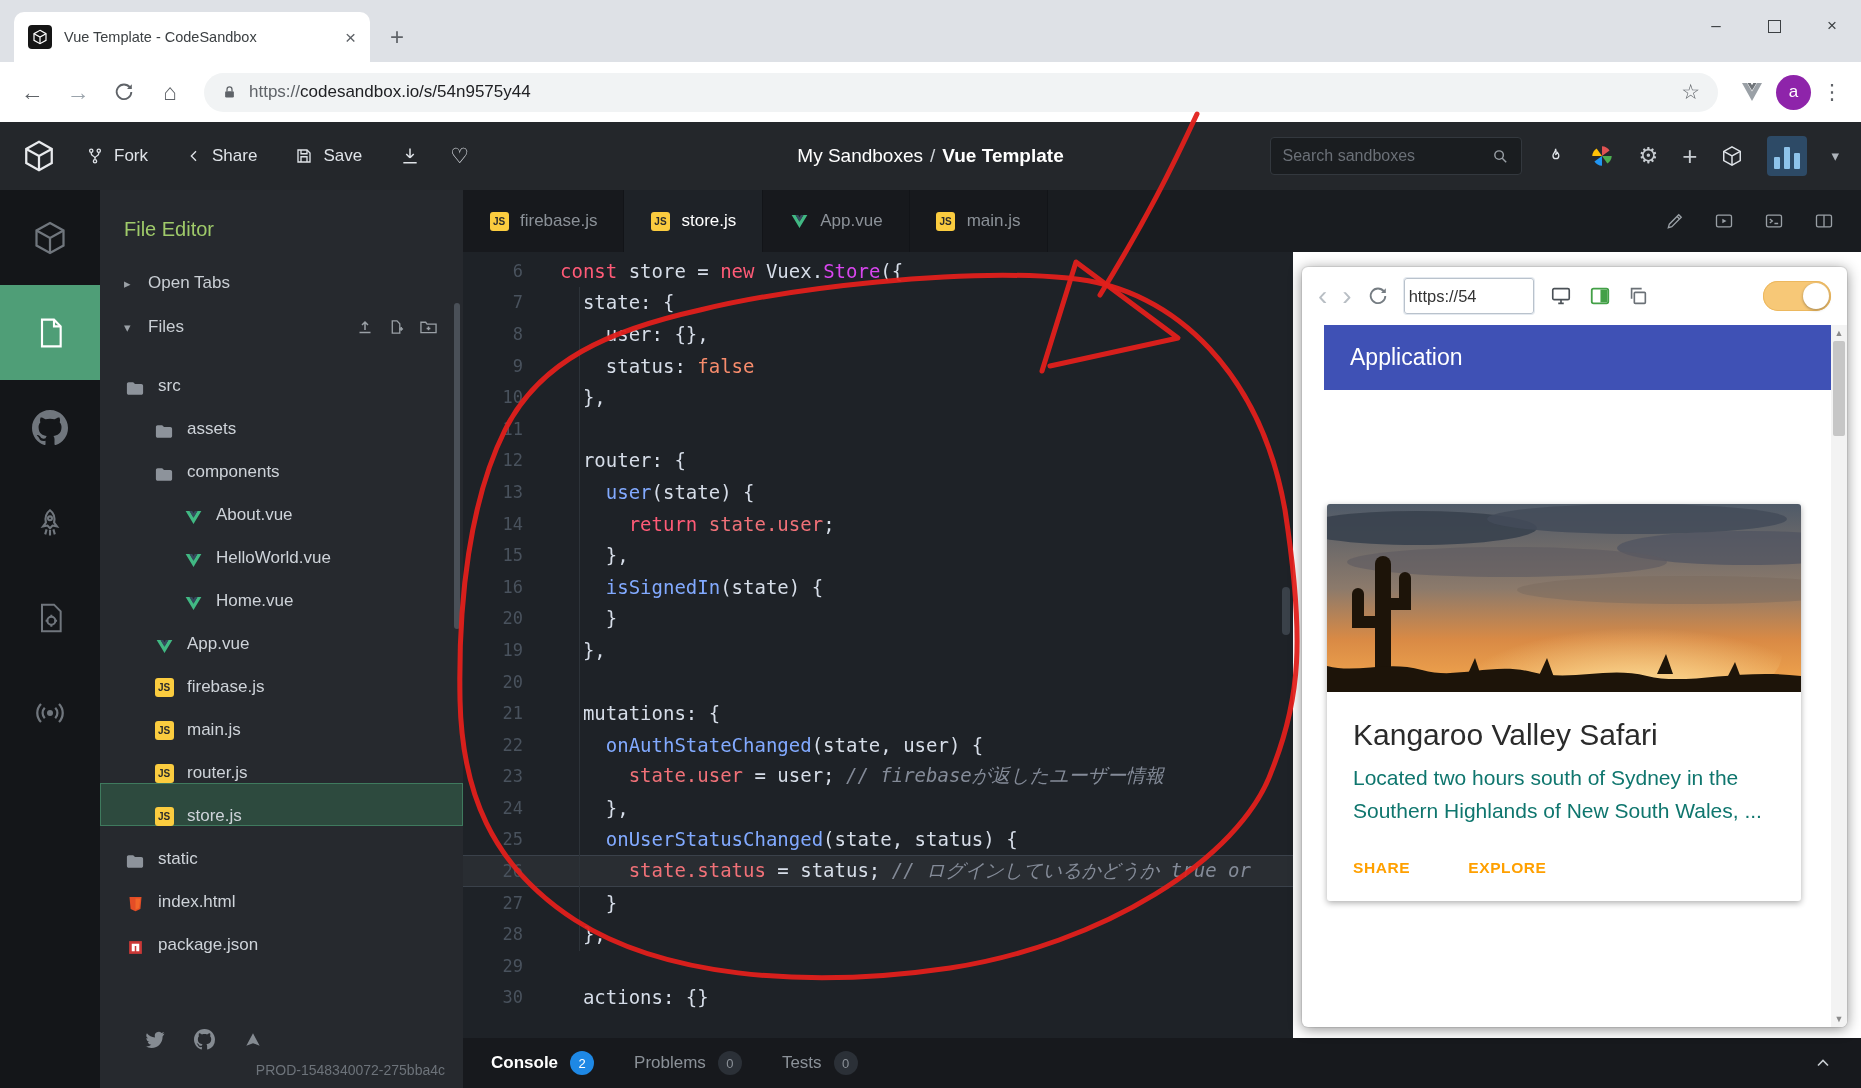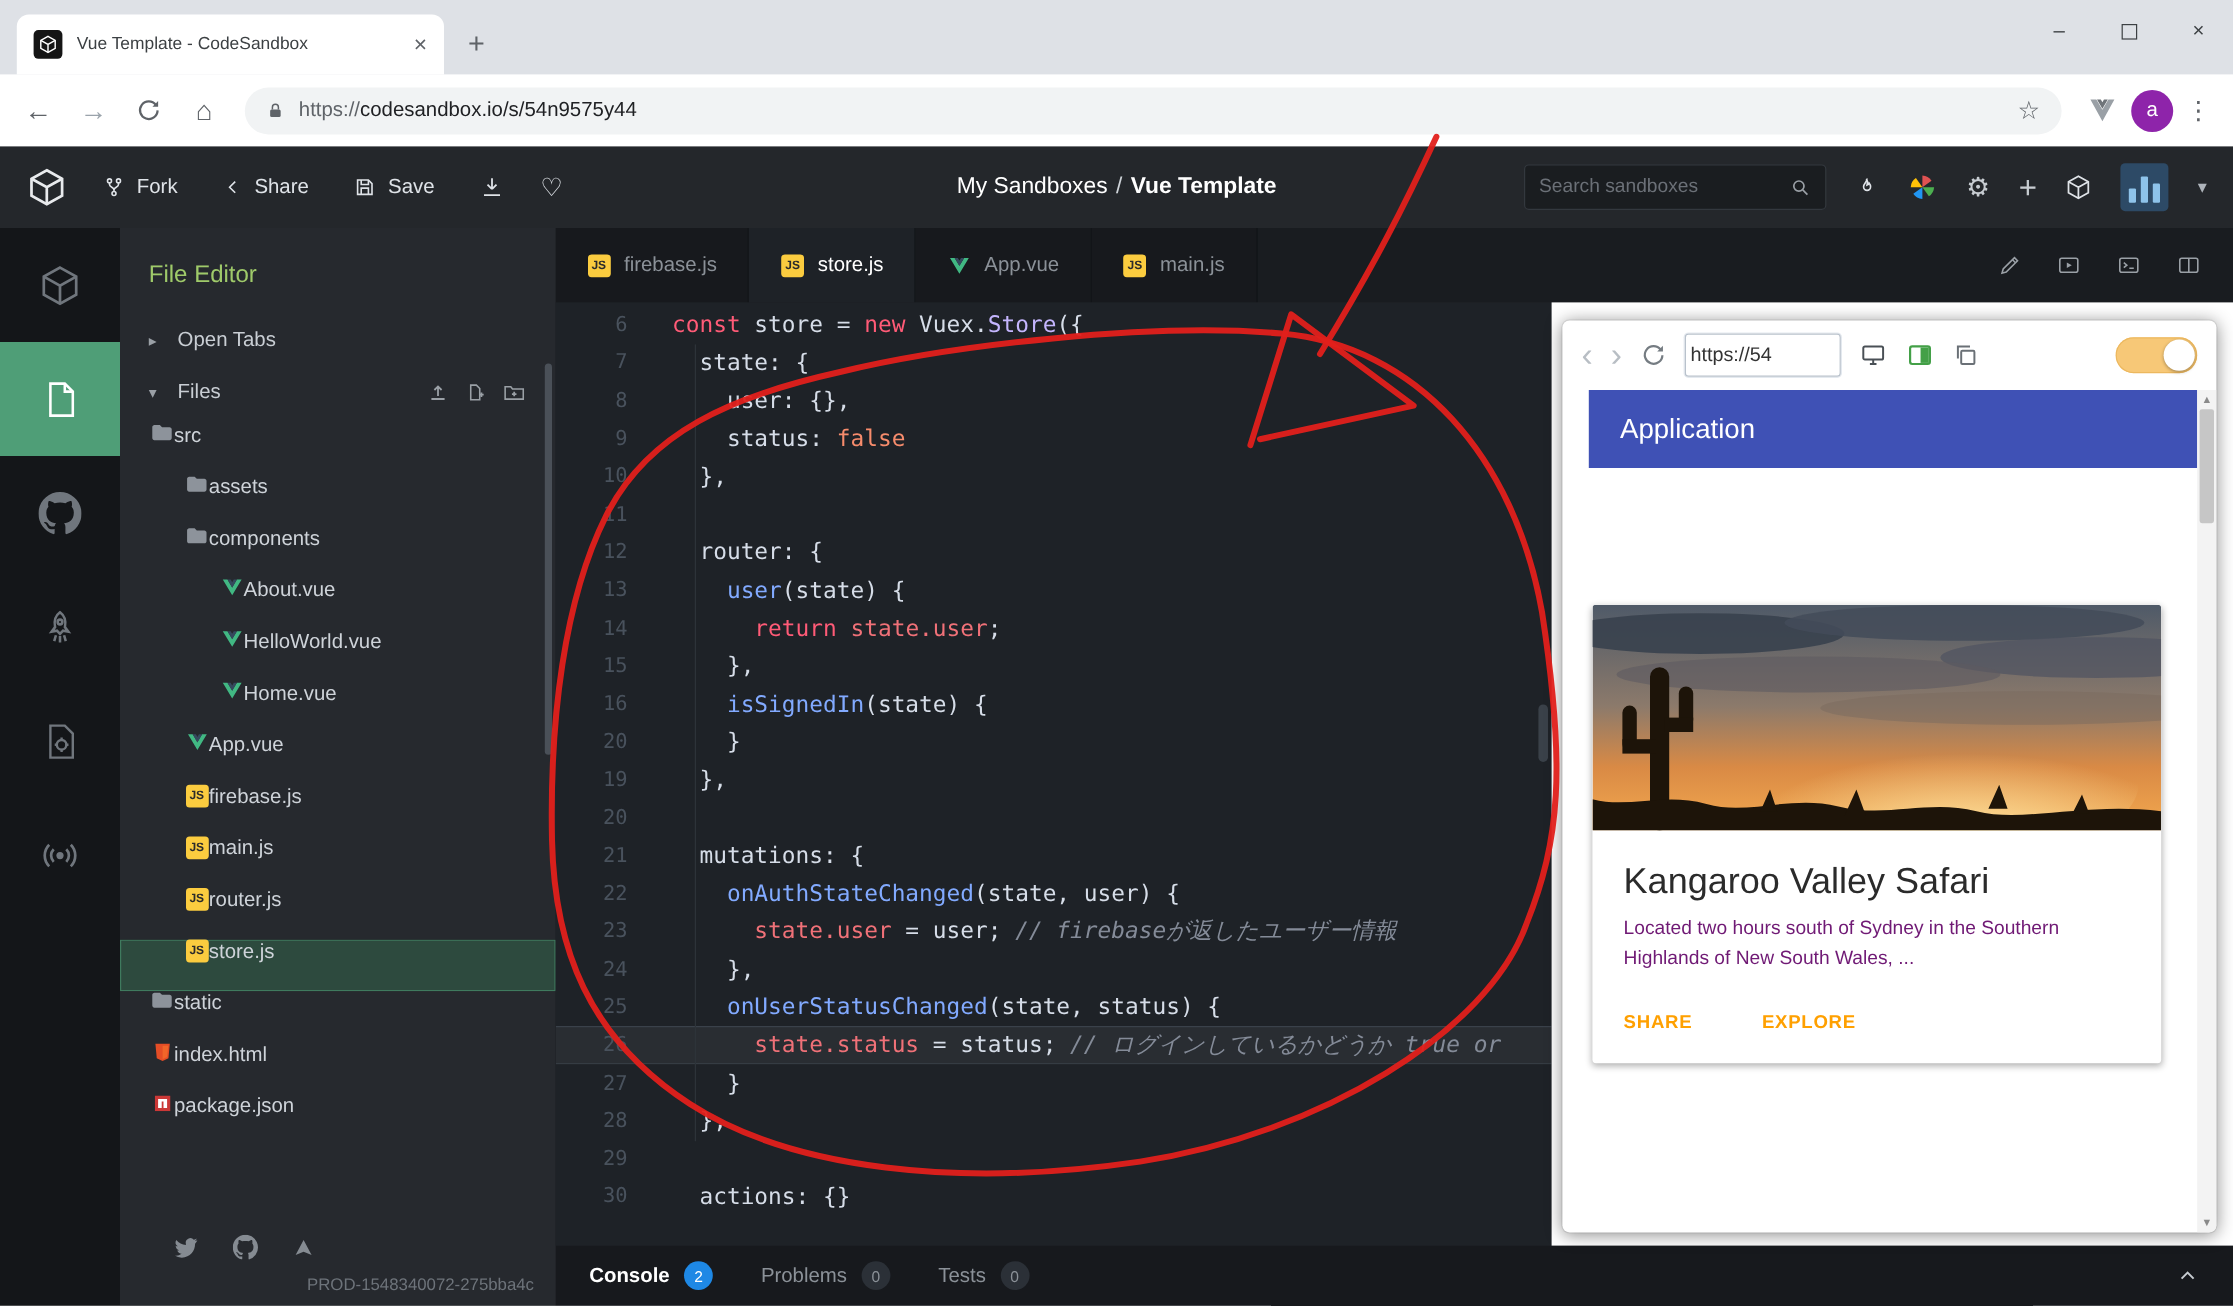--- a/index.html
+++ b/index.html
@@ -51,21 +51,21 @@
   .rail{width:100px;background:#141619;display:flex;flex-direction:column;align-items:center;flex-shrink:0}
   .rail-item{width:100px;height:95px;display:flex;align-items:center;justify-content:center;color:#70767d}
   .rail-item.active{background:#4f9e77;color:#fff}
 
   .file-panel{width:363px;background:#26292e;position:relative;color:#ccd1d7;flex-shrink:0}
   .fp-title{padding:28px 24px 20px;font-size:20px;color:#9fca6a}
   .fp-row{display:flex;align-items:center;gap:12px;padding:12px 26px 12px 24px;font-size:17px;color:#c9ced4}
   .fp-chev{font-size:13px;color:#9aa0a6;width:12px}
   .fp-mini-icons{margin-left:auto;display:flex;gap:16px;color:#9aa0a6}
   .tree{margin-top:4px}
-  .tree-row{height:43px;display:flex;align-items:flex-start;font-size:17px;color:#ced3d9}
+  .tree-row{height:43px;display:flex;align-items:flex-end;gap:13px;font-size:17px;color:#ced3d9}
   .tree-row.active{background:#2d4a3e;box-shadow:inset 0 0 0 1px #3f7a5e}
   .t-icon{width:20px;display:flex;justify-content:center;flex-shrink:0}
   .js-badge{background:#fbcc3f;color:#2b2b2b;font-size:10px;font-weight:bold;width:19px;height:19px;border-radius:3px;display:flex;align-items:center;justify-content:center}
   .panel-scroll{position:absolute;right:3px;top:113px;width:6px;height:326px;background:#4a5058;border-radius:3px}
   .fp-social{position:absolute;left:44px;bottom:38px;display:flex;gap:28px;color:#858b92;align-items:center}
   .fp-build{position:absolute;right:18px;bottom:10px;font-size:14px;color:#6d737a}
 
   
   .editor-col{flex:1;display:flex;flex-direction:column;background:#1e2227;min-width:0}
   .tabbar{height:62px;background:#191c20;display:flex;align-items:stretch}
@@ -73,21 +73,21 @@
   .etab{display:flex;align-items:center;gap:11px;padding:0 26px;font-size:17px;color:#8b9198;background:#17191d;border-right:1px solid #121418}
   .etab.active{background:#1e2227;color:#fff}
   .tab-tools{margin-left:auto;display:flex;align-items:center;gap:28px;padding-right:26px;color:#9aa0a6}
 
   .editor-main{flex:1;display:flex;min-height:0}
   .code-wrap{width:830px;position:relative;overflow:hidden;padding-top:3px;flex-shrink:0;background:#1e2227}
   .code-line{display:flex;height:31.6px;align-items:center;white-space:pre;font-family:"DejaVu Sans Mono",monospace;font-size:19px}
   .code-line.current{background:rgba(255,255,255,.05);box-shadow:inset 0 1px 0 #3a414a,inset 0 -1px 0 #3a414a}
   .ln{width:60px;text-align:right;color:#49525d;flex-shrink:0;font-size:17px}
   .code-text{margin-left:37px}
-  .tok-kw{color:#ff5b77}.tok-cls{color:#c4b5fd}.tok-fn{color:#82aaff}.tok-mem{color:#f07178}
+  .tok-kw{color:#ff5b77}.tok-cls{color:#d946ef}.tok-fn{color:#82aaff}.tok-mem{color:#f07178}
   .tok-lit{color:#f78c6c}.tok-com{color:#848b98;font-style:italic}.tok-pl{color:#d6dde8}
   .indent-guide{position:absolute;left:116px;top:35px;width:1px;height:664px;background:#2d3339}
   .editor-scrollthumb{position:absolute;right:3px;top:335px;width:8px;height:48px;background:#3a4149;border-radius:4px}
 
   
   .preview-pane{flex:1;background:#fff;position:relative;min-width:0}
   .preview-card{position:absolute;left:9px;right:14px;top:15px;height:760px;background:#fff;border-radius:6px;box-shadow:0 2px 14px rgba(0,0,0,.45),0 0 0 1px rgba(0,0,0,.07);overflow:hidden}
   .pv-controls{height:58px;display:flex;align-items:center;padding:0 16px;gap:15px}
   .pv-nav{font-size:28px;color:#b8bec4;line-height:1}
   .pv-url{width:130px;height:36px;border:1px solid #b9c2cc;border-radius:3px;display:flex;align-items:center;padding:0 4px;box-shadow:0 0 0 1px #e4e9ef}
@@ -95,21 +95,21 @@
   .pv-toggle{margin-left:auto;width:68px;height:30px;border-radius:15px;background:#f7c877;position:relative;box-shadow:inset 0 0 0 1px #ecb85f}
   .pv-knob{position:absolute;right:2px;top:2px;width:26px;height:26px;background:#fff;border-radius:50%;box-shadow:0 1px 3px rgba(0,0,0,.35)}
   .pv-viewport{position:absolute;top:58px;left:0;right:0;bottom:0;padding-left:22px;overflow:hidden}
   .pv-appbar{height:65px;background:#3f51b5;color:#fff;display:flex;align-items:center;padding-left:26px;font-size:23px;font-weight:500;margin-right:16px}
   .pv-scrollbar{position:absolute;right:0;top:58px;bottom:0;width:16px;background:#f3f3f3;display:flex;flex-direction:column;align-items:center;padding:3px 0;font-size:9px;color:#8a8a8a}
   .pv-thumb{width:12px;height:95px;background:#c6c6c6;border-radius:2px;margin-top:3px}
   .pv-track{flex:1;display:flex;flex-direction:column;align-items:center}
   .kv-card{margin:114px 24px 0 3px;border-radius:3px;box-shadow:0 2px 6px rgba(0,0,0,.32);overflow:hidden;background:#fff;width:474px}
   .kv-img{display:block;width:100%;height:188px}
   .kv-title{font-size:30px;color:#2b2b2b;padding:26px 26px 10px}
-  .kv-body{font-size:16px;color:#701a75;line-height:1.55;padding:0 26px 14px}
+  .kv-body{font-size:21px;color:#0f766e;line-height:1.55;padding:0 26px 14px}
   .kv-actions{display:flex;gap:58px;padding:18px 26px 24px;font-weight:bold;font-size:15.5px;color:#ffa000;letter-spacing:.6px}
 
   
   .statusbar{height:50px;background:#17191d;display:flex;align-items:center;padding:0 28px;gap:50px}
   .st-item{display:flex;align-items:center;gap:12px;font-size:17px;color:#8b9198}
   .st-item.active{color:#fff;font-weight:bold}
   .badge{width:24px;height:24px;border-radius:50%;background:#2b3037;color:#8b9198;font-size:13px;display:flex;align-items:center;justify-content:center;font-weight:normal}
   .badge.accent{background:#1e88e5;color:#fff}
   .st-collapse{margin-left:auto;color:#c7ccd1;display:flex}
 

